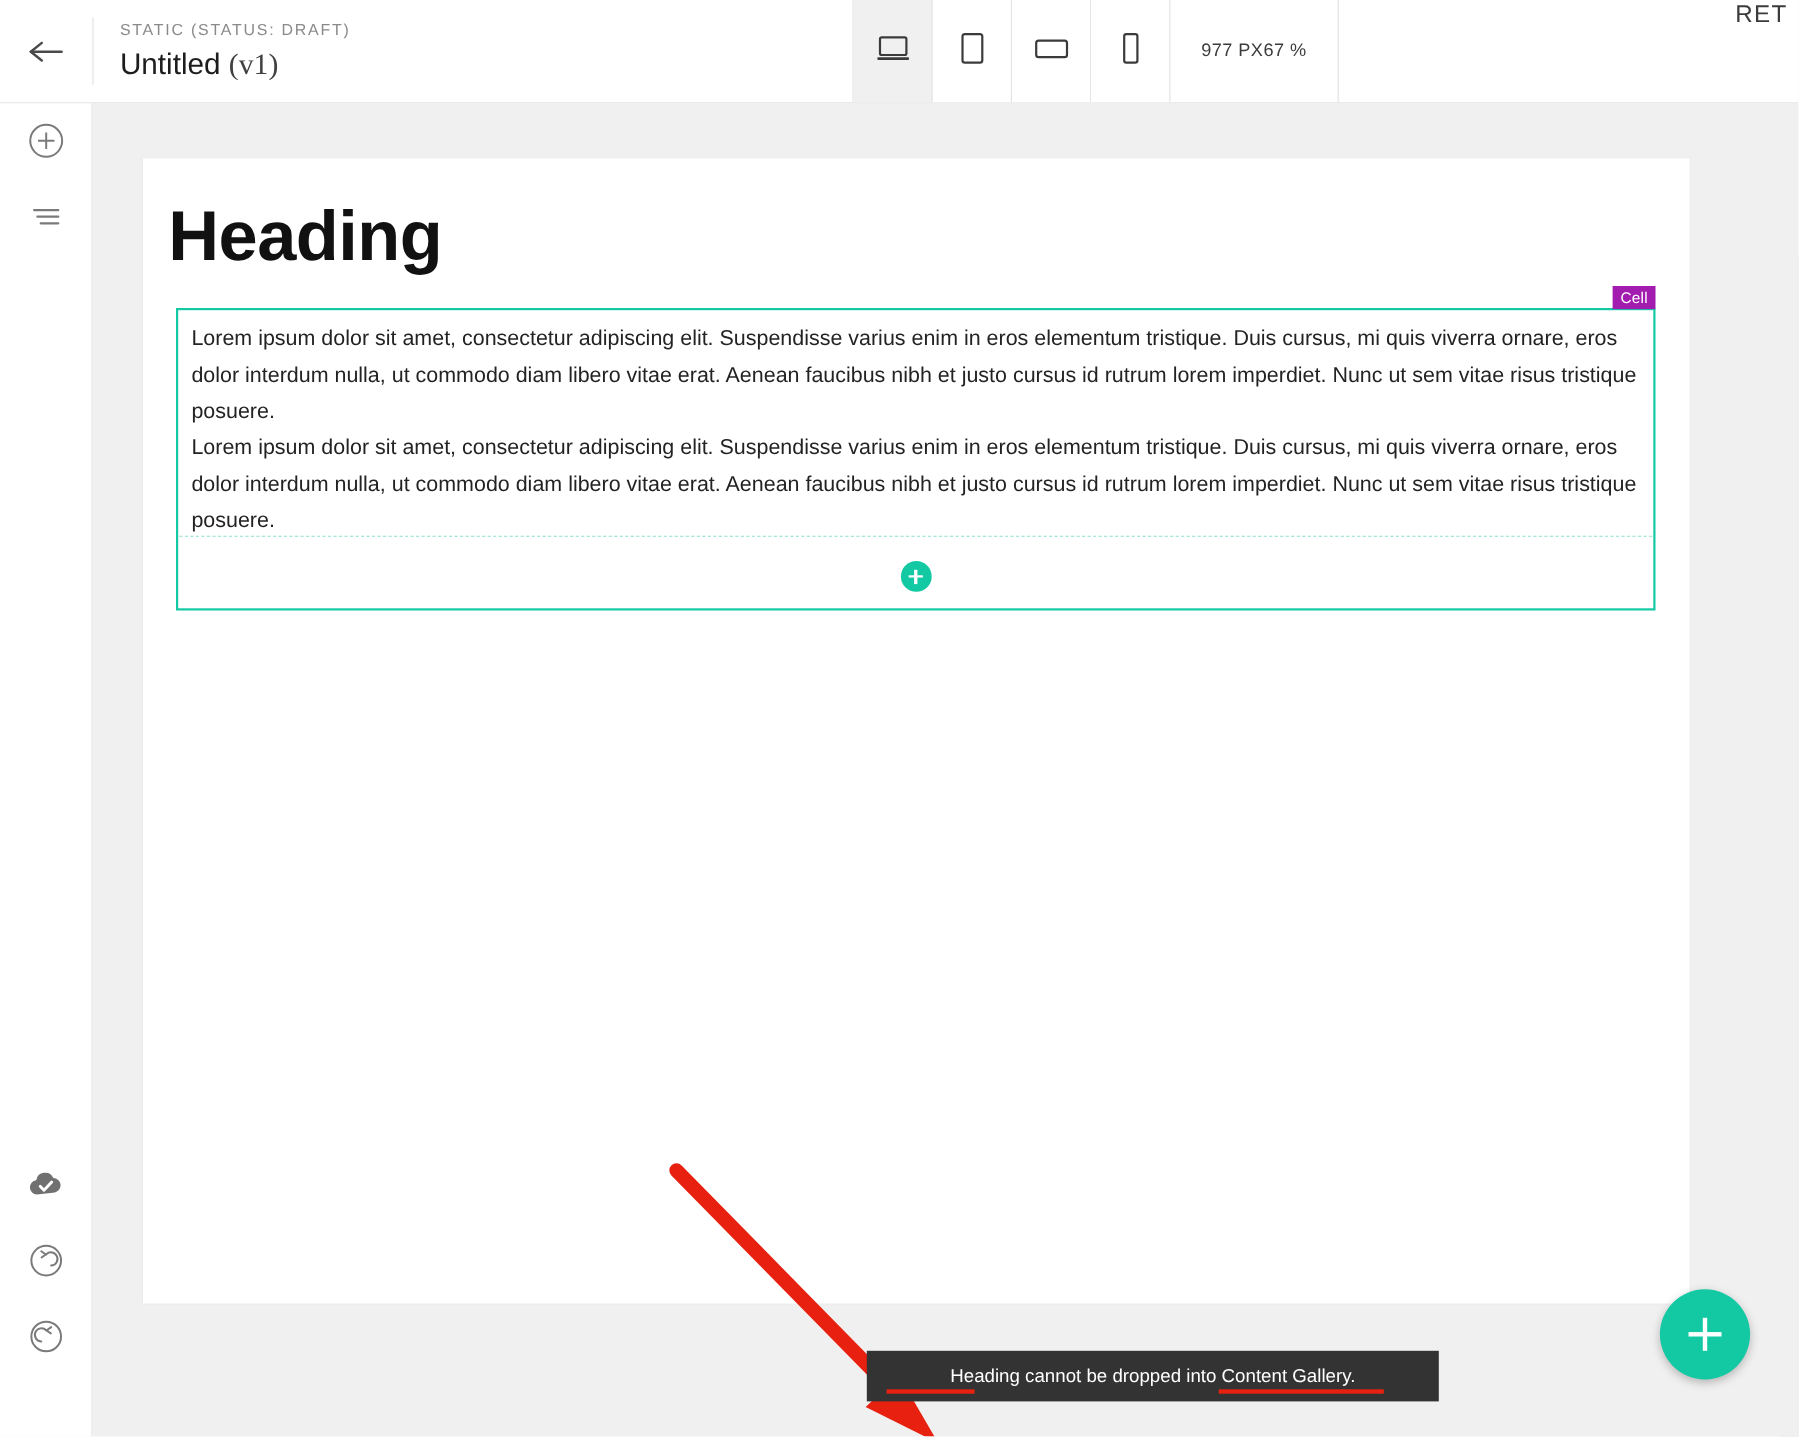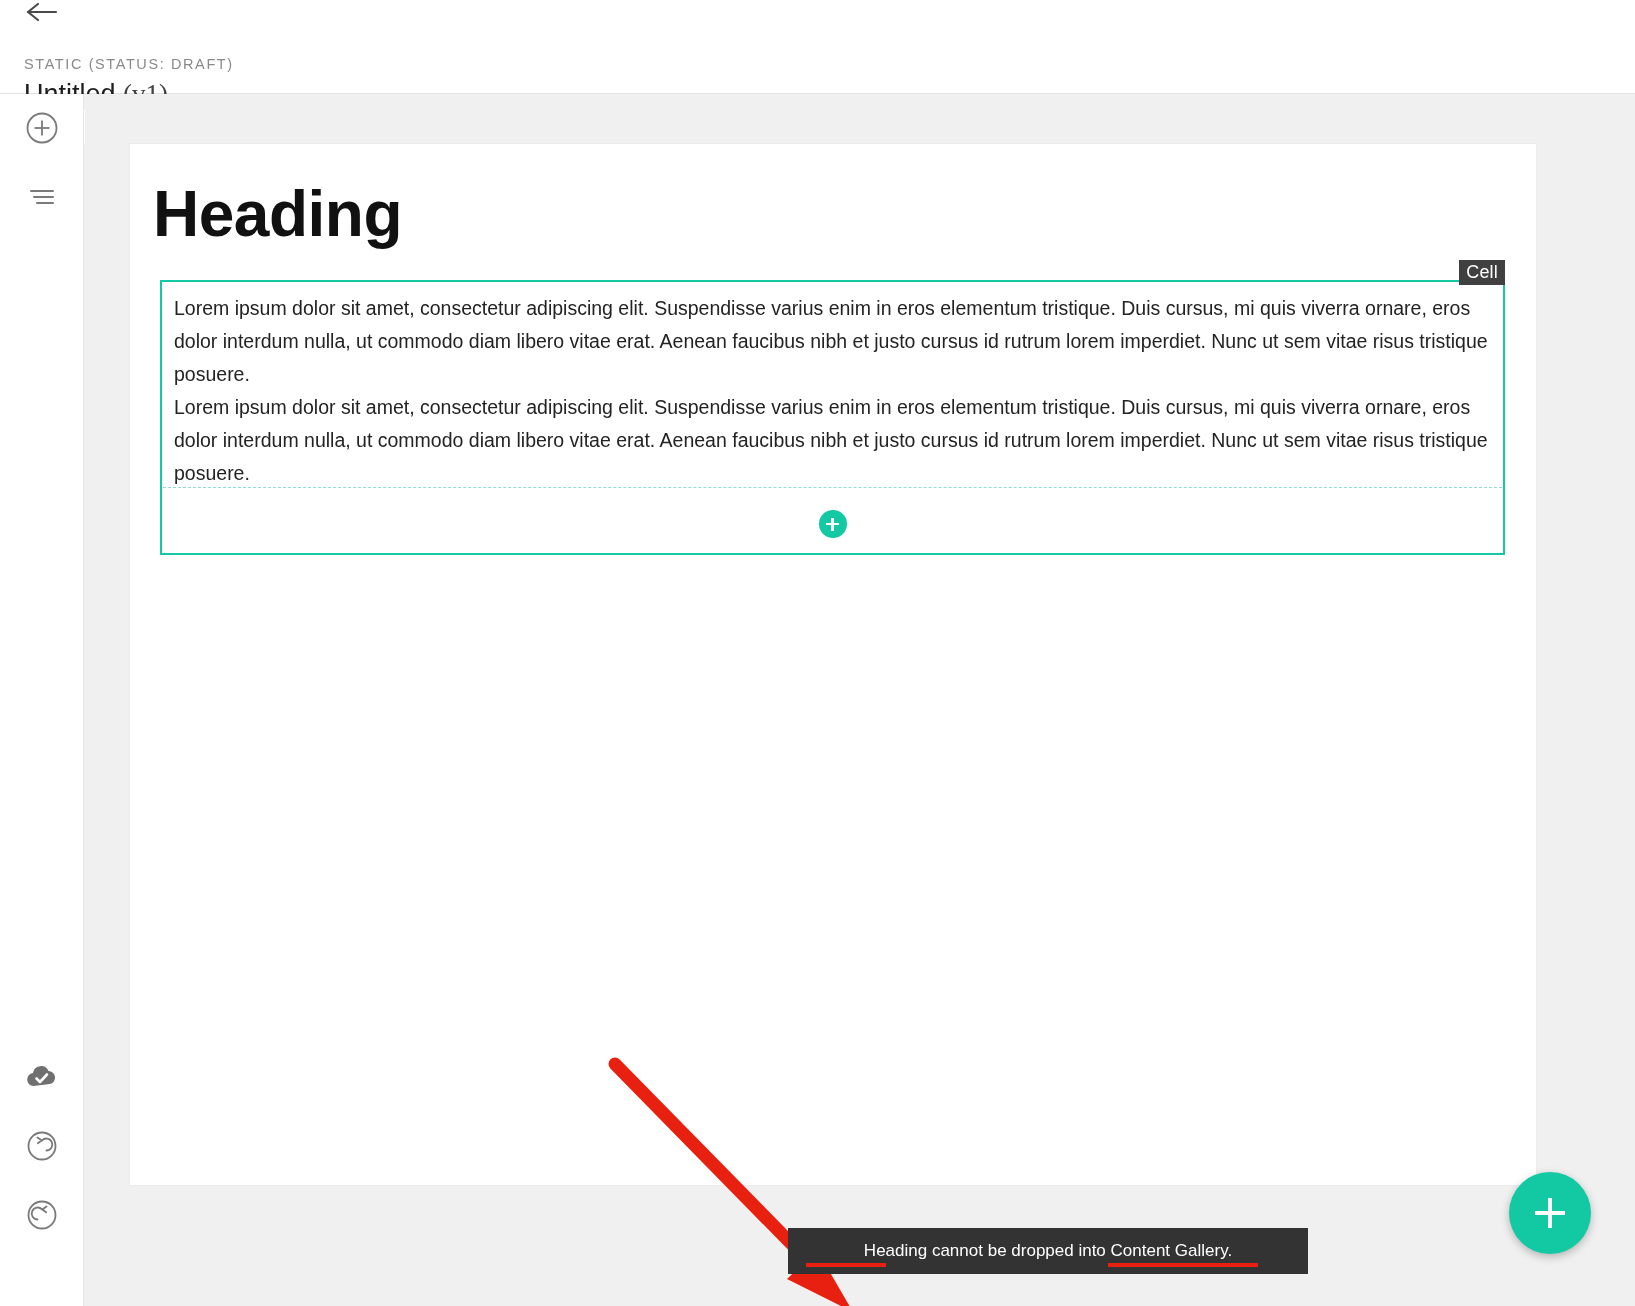--- a/index.html
+++ b/index.html
@@ -15,21 +15,21 @@
     width: 1635px; height: 1306px;
     background: #f0f0f0;
   }
 
   
   .topbar {
     position: absolute; top: 0; left: 0;
     width: 1635px; height: 94px;
     background: #ffffff;
     border-bottom: 1px solid #e2e2e2;
-    display: flex; align-items: stretch; flex-direction: column;
+    display: flex; align-items: stretch;
   }
   .back-btn {
     width: 84px; height: 93px;
     display: flex; align-items: center; justify-content: center;
     cursor: pointer;
   }
   .back-btn svg { display: block; }
   .title-divider {
     width: 1px; background: #e0e0e0;
     margin: 16px 0;
@@ -134,23 +134,23 @@
   
   .cell-box {
     position: absolute;
     top: 136px; left: 30px;
     width: 1345px; height: 275px;
     border: 2px solid #13c9a4;
   }
   .cell-tag {
     position: absolute;
     top: -22px; right: -2px;
-    background: #404040;
+    background: #a21caf;
     color: #ffffff;
-    font-size: 18px;
+    font-size: 14px;
     padding: 3px 7px 4px;
     line-height: 1;
     letter-spacing: .2px;
   }
   .cell-text {
     position: absolute;
     top: 10px; left: 1px; right: 1px;
     padding: 0 11px;
     font-size: 19.5px;
     line-height: 33px;

